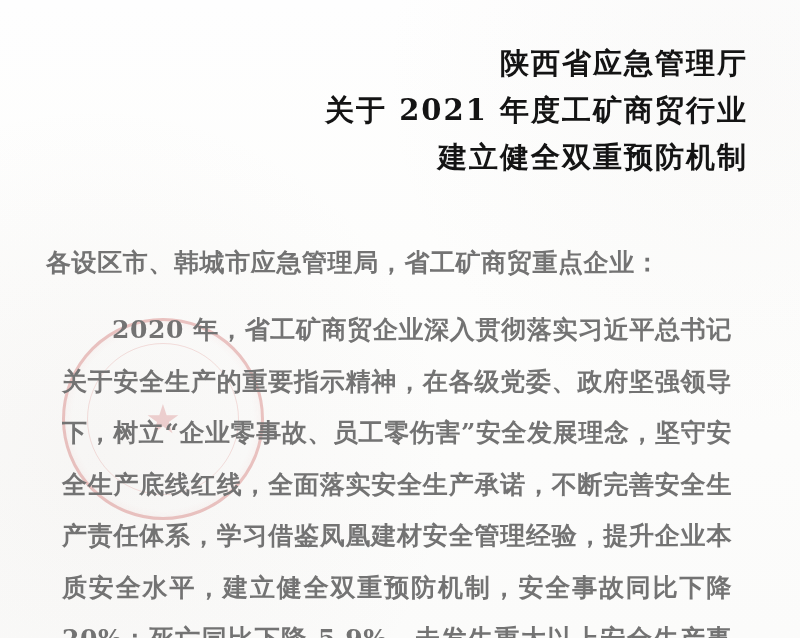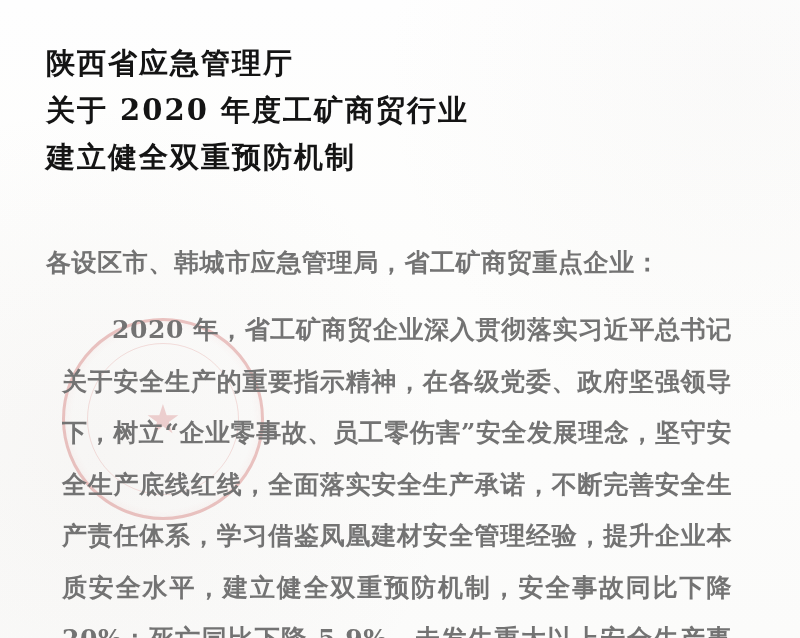--- a/index.html
+++ b/index.html
@@ -36,21 +36,21 @@
   .page {
     position: relative;
     width: 800px;
     height: 638px;
     box-sizing: border-box;
     padding: 26px 52px 0 46px;
   }
 
   
   .title-block {
-    text-align: left;
+    text-align: right;
     margin-top: 14px;
   }
   .title-line {
     font-family: "DejaVu Serif", "Liberation Serif", serif;
     font-weight: bold;
     font-size: 29px;
     letter-spacing: 2px;
     line-height: 1.62;
     color: #141414;
     white-space: nowrap;
@@ -116,21 +116,21 @@
 
 <div class="page">
 
   <div class="seal">
     <div class="seal-inner"></div>
     <div class="seal-star">★</div>
   </div>
 
   <div class="title-block">
     <div class="title-line">陕西省应急管理厅</div>
-    <div class="title-line">关于 2020 年度工矿商贸行业</div>
+    <div class="title-line">关于 2021 年度工矿商贸行业</div>
     <div class="title-line">建立健全双重预防机制</div>
   </div>
 
   <div class="body-block">
     <p class="salutation">各设区市、韩城市应急管理局，省工矿商贸重点企业：</p>
     <p class="para">2020 年，省工矿商贸企业深入贯彻落实习近平总书记关于安全生产的重要指示精神，在各级党委、政府坚强领导下，树立“企业零事故、员工零伤害”安全发展理念，坚守安全生产底线红线，全面落实安全生产承诺，不断完善安全生产责任体系，学习借鉴凤凰建材安全管理经验，提升企业本质安全水平，建立健全双重预防机制，安全事故同比下降 20%；死亡同比下降 5.9%，未发生重大以上安全生产事故，安全生产形势继续保持稳定向好态势。</p>
   </div>
 
 </div>
 

